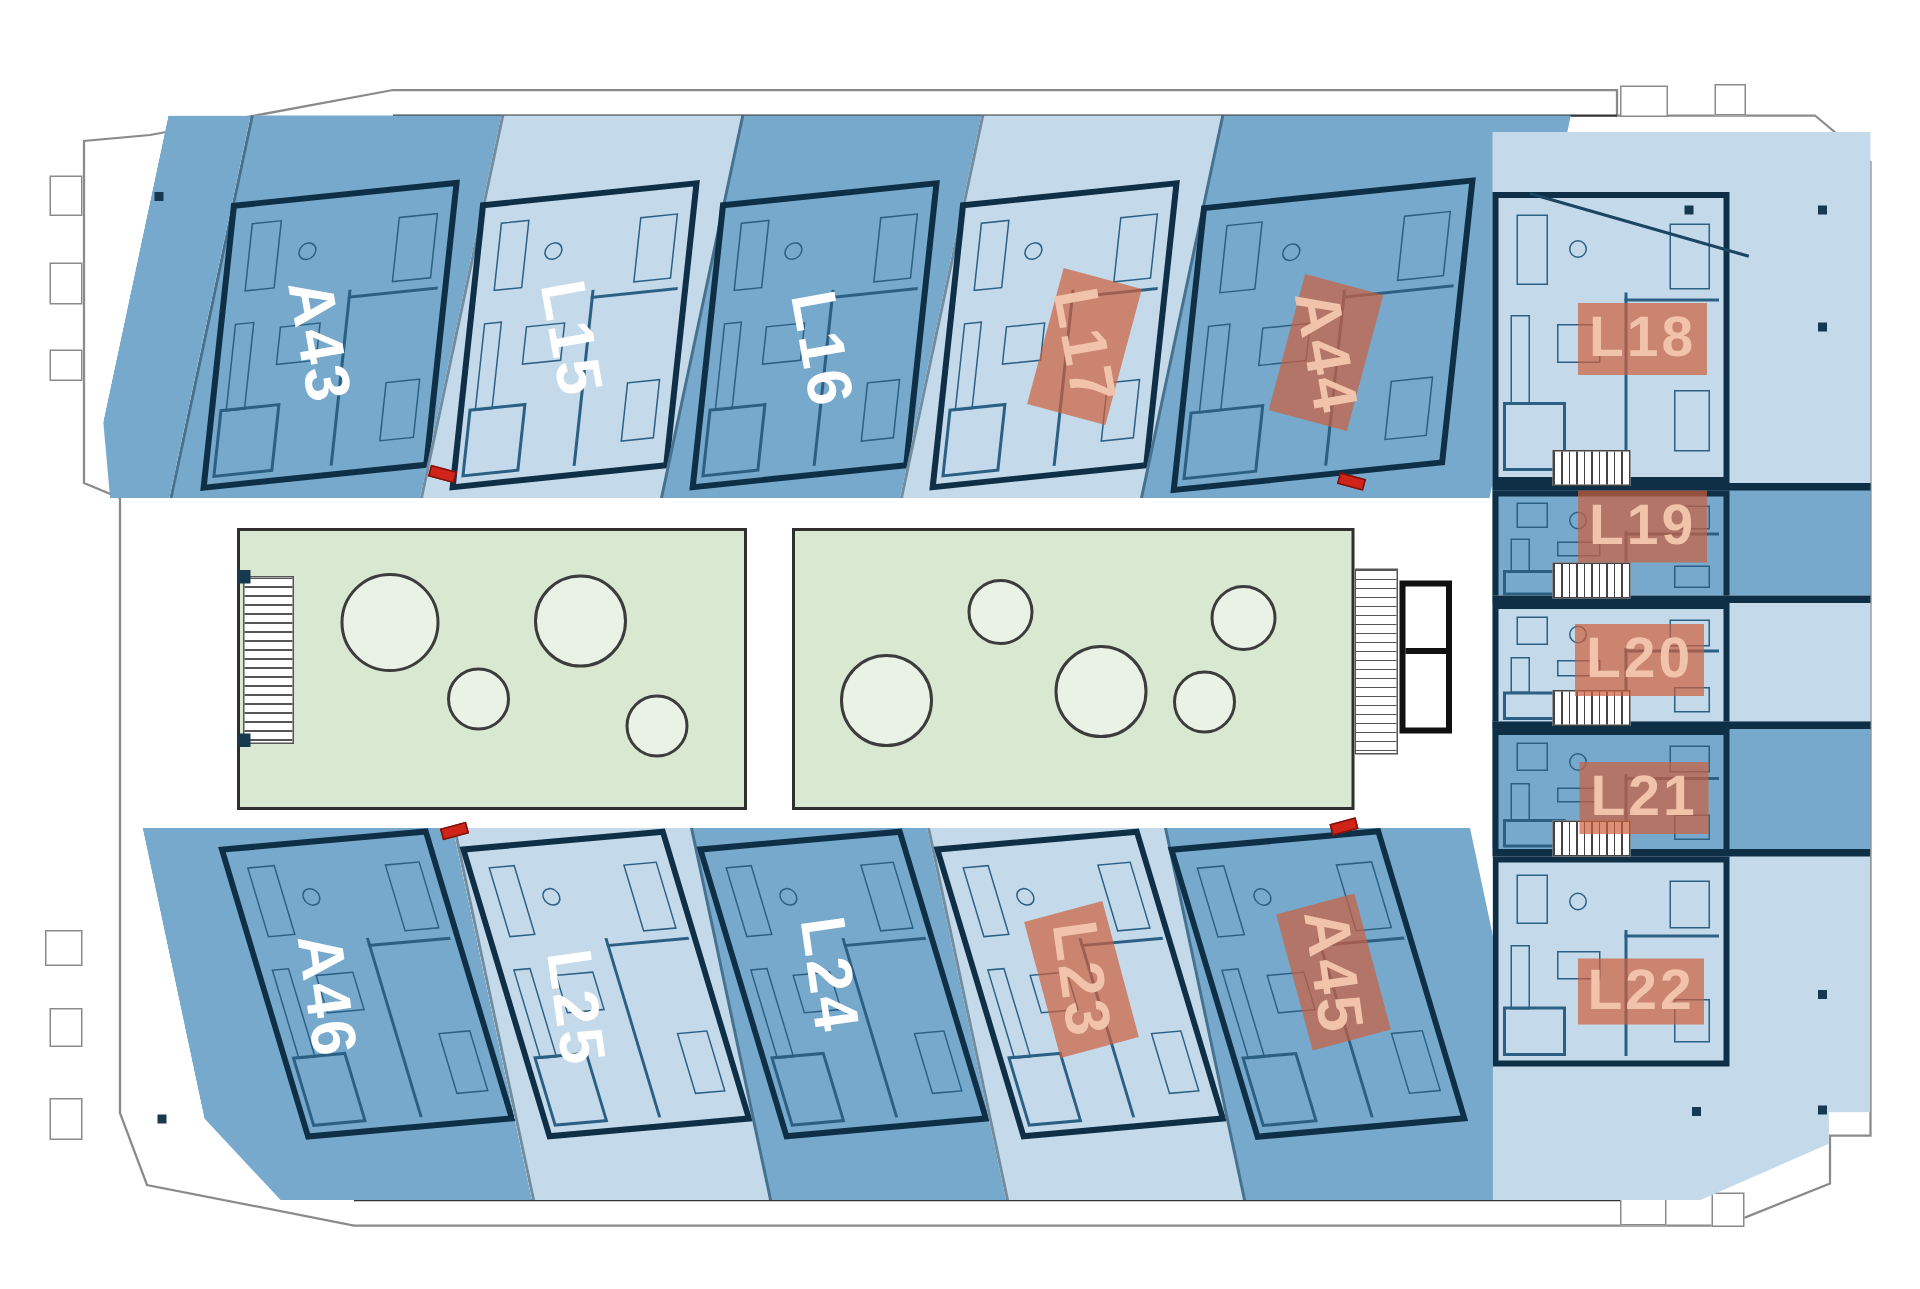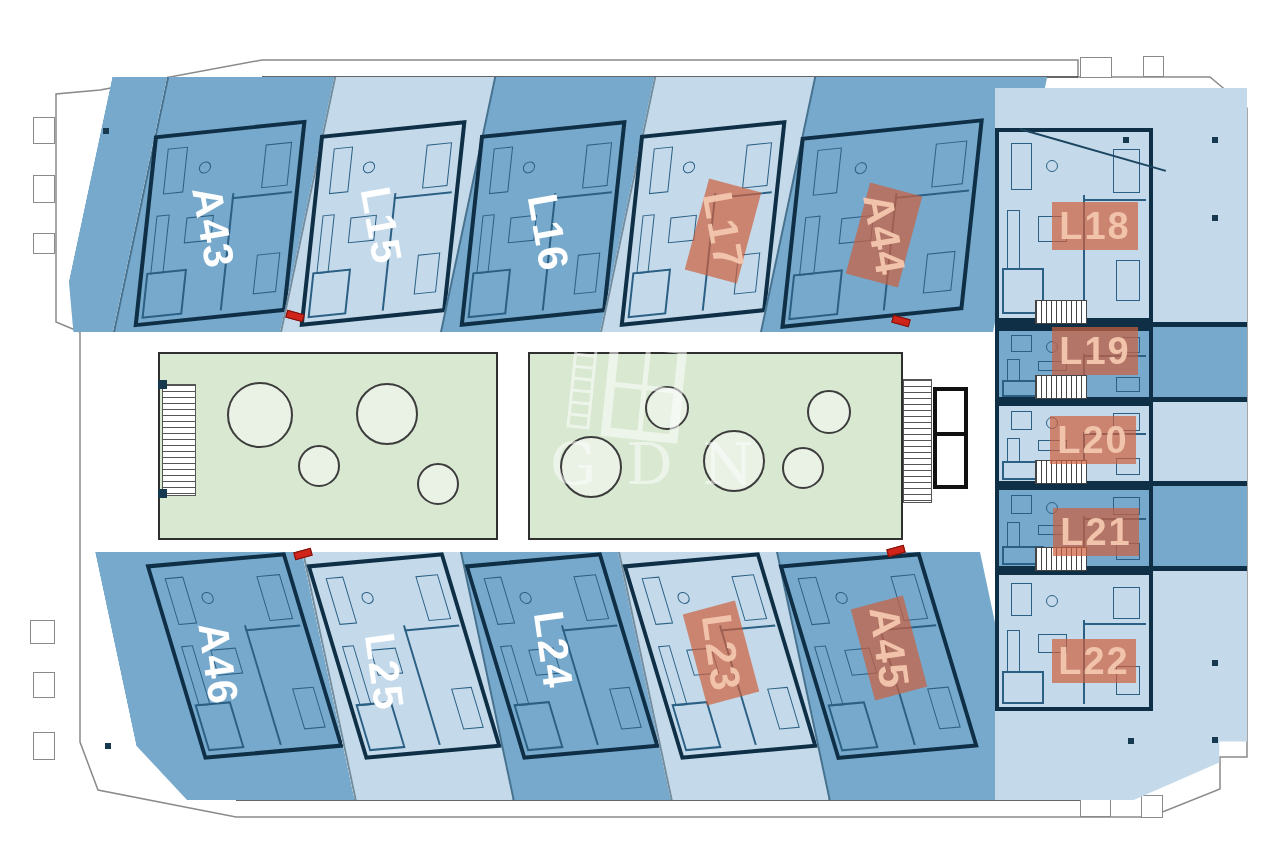--- a/index.html
+++ b/index.html
@@ -320,39 +320,20 @@
   <div class="pcol" style="left:105px;top:743px;"></div>
   <div class="pcol" style="left:1128px;top:738px;"></div>
   <div class="pcol" style="left:1212px;top:660px;"></div>
   <div class="pcol" style="left:1212px;top:737px;"></div>
 
   <div class="redmark" style="left:286px;top:312px;transform:rotate(15deg);"></div>
   <div class="redmark" style="left:892px;top:317px;transform:rotate(15deg);"></div>
   <div class="redmark" style="left:294px;top:550px;transform:rotate(-15deg);"></div>
   <div class="redmark" style="left:887px;top:547px;transform:rotate(-15deg);"></div>
 
-  <div id="watermark">
-    <svg width="220" height="150" viewBox="0 0 220 150">
-      <g stroke="#ffffff" fill="none" opacity="0.55">
-        <g transform="rotate(6 100 50)">
-          <rect x="62" y="4" width="68" height="90" stroke-width="9"></rect>
-          <line x1="96" y1="4" x2="96" y2="94" stroke-width="5"></line>
-          <line x1="62" y1="46" x2="130" y2="46" stroke-width="5"></line>
-          <rect x="24" y="8" width="20" height="84" stroke-width="3"></rect>
-          <line x1="24" y1="20" x2="44" y2="20" stroke-width="3"></line>
-          <line x1="24" y1="32" x2="44" y2="32" stroke-width="3"></line>
-          <line x1="24" y1="44" x2="44" y2="44" stroke-width="3"></line>
-          <line x1="24" y1="56" x2="44" y2="56" stroke-width="3"></line>
-          <line x1="24" y1="68" x2="44" y2="68" stroke-width="3"></line>
-          <line x1="24" y1="80" x2="44" y2="80" stroke-width="3"></line>
-        </g>
-      </g>
-      <text x="2" y="142" font-family="DejaVu Serif, serif" font-size="58" letter-spacing="30" fill="#ffffff" opacity="0.5">GDN</text>
-    </svg>
-  </div>
 
   <div id="labels">
       <div class="unit-label" style="left: 213px; top: 228px; font-size: 42px; transform: translate(-50%, -50%) rotate(80deg);">A43</div>
       <div class="unit-label" style="left: 381px; top: 226px; font-size: 42px; transform: translate(-50%, -50%) rotate(80deg);">L15</div>
       <div class="unit-label" style="left: 548px; top: 233px; font-size: 42px; transform: translate(-50%, -50%) rotate(80deg);">L16</div>
       <div class="overlay" style="left: 723px; top: 231px; width: 54px; height: 94px; transform: translate(-50%, -50%) rotate(15deg);"></div>
       <div class="unit-label hl" style="left: 723px; top: 231px; font-size: 42px; transform: translate(-50%, -50%) rotate(80deg);">L17</div>
       <div class="overlay" style="left: 884px; top: 235px; width: 54px; height: 94px; transform: translate(-50%, -50%) rotate(15deg);"></div>
       <div class="unit-label hl" style="left: 884px; top: 235px; font-size: 42px; transform: translate(-50%, -50%) rotate(80deg);">A44</div>
       <div class="overlay" style="left: 1095px; top: 226px; width: 86px; height: 48px; transform: translate(-50%, -50%) rotate(0deg);"></div>

